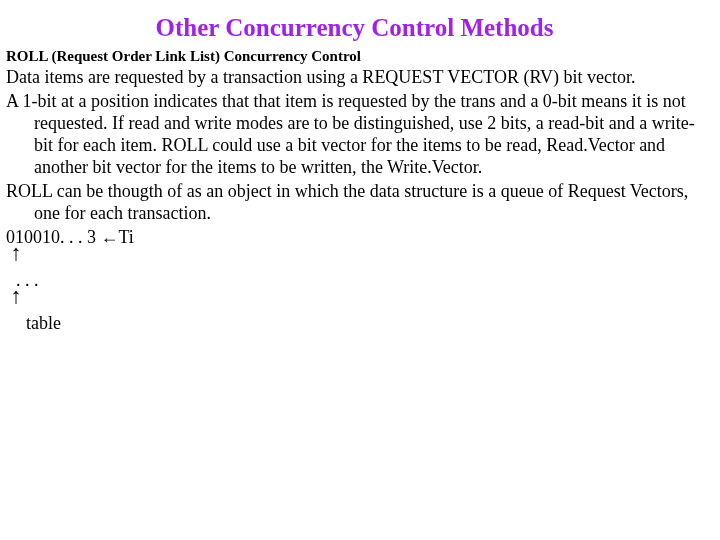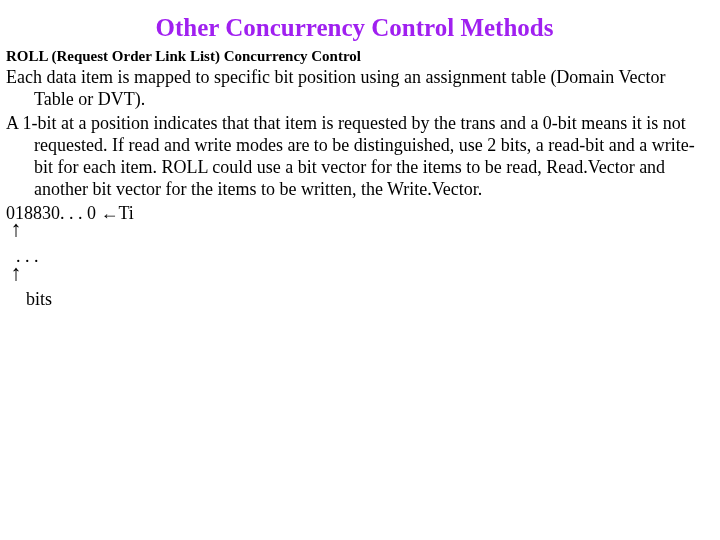--- a/index.html
+++ b/index.html
@@ -69,44 +69,45 @@
 </head>
 <body>
 
 <div class="slide">
 
   <div class="title">Other Concurrency Control Methods</div>
 
   <div class="subhead">ROLL (Request Order Link List) Concurrency Control</div>
 
   <div class="body">
-    <div class="para">Each data item is mapped to specific bit position using an assignment table (Domain Vector Table or DVT).</div>
+    <div class="para">Data items are requested by a transaction using a REQUEST VECTOR (RV) bit vector.</div>
     <div class="para">A 1-bit at a position indicates that that item is requested by the trans and a 0-bit means it is not requested. If read and write modes are to be distinguished, use 2 bits, a read-bit and a write-bit for each item.  ROLL could use a bit vector for the items to be read, Read.Vector and another bit vector for the items to be written, the Write.Vector.</div>
+    <div class="para">ROLL can be thougth of as an object in which the data structure is a queue of Request Vectors, one for each transaction.</div>
 
     <div class="rv-block">
 
       <div class="rv-line">
-        <span>018830. . . 0</span>
+        <span>010010. . . 3</span>
         <span class="larr">←</span><span>Ti</span>
       </div>
 
       <div class="rv-line">
         <span class="arrow-cell"><span class="up-arrow">↑</span></span>
       </div>
 
 
       <div class="rv-line">
         <span class="dots">. . .</span>
       </div>
 
 
       <div class="rv-line">
         <span class="arrow-cell"><span class="up-arrow">↑</span></span>
       </div>
 
       <div class="rv-line">
-        <span class="tail">bits</span>
+        <span class="tail">table</span>
       </div>
 
     </div>
   </div>
 
 </div>
 
 </body></html>

